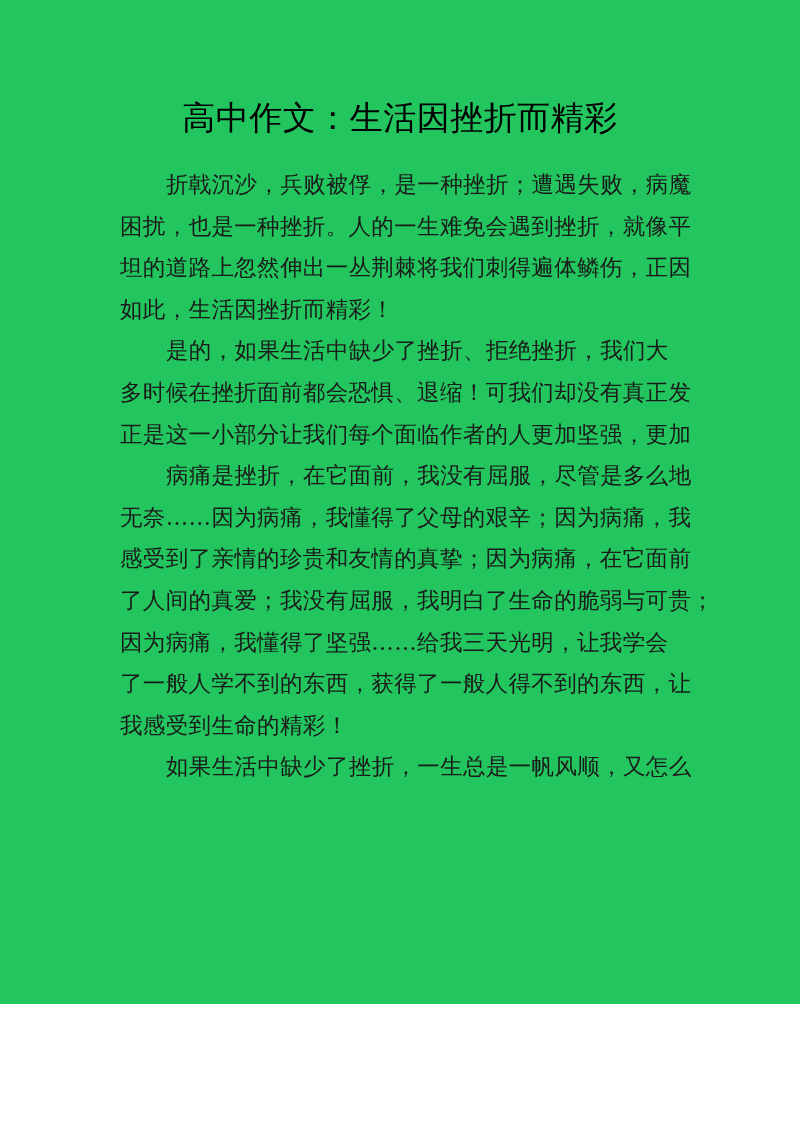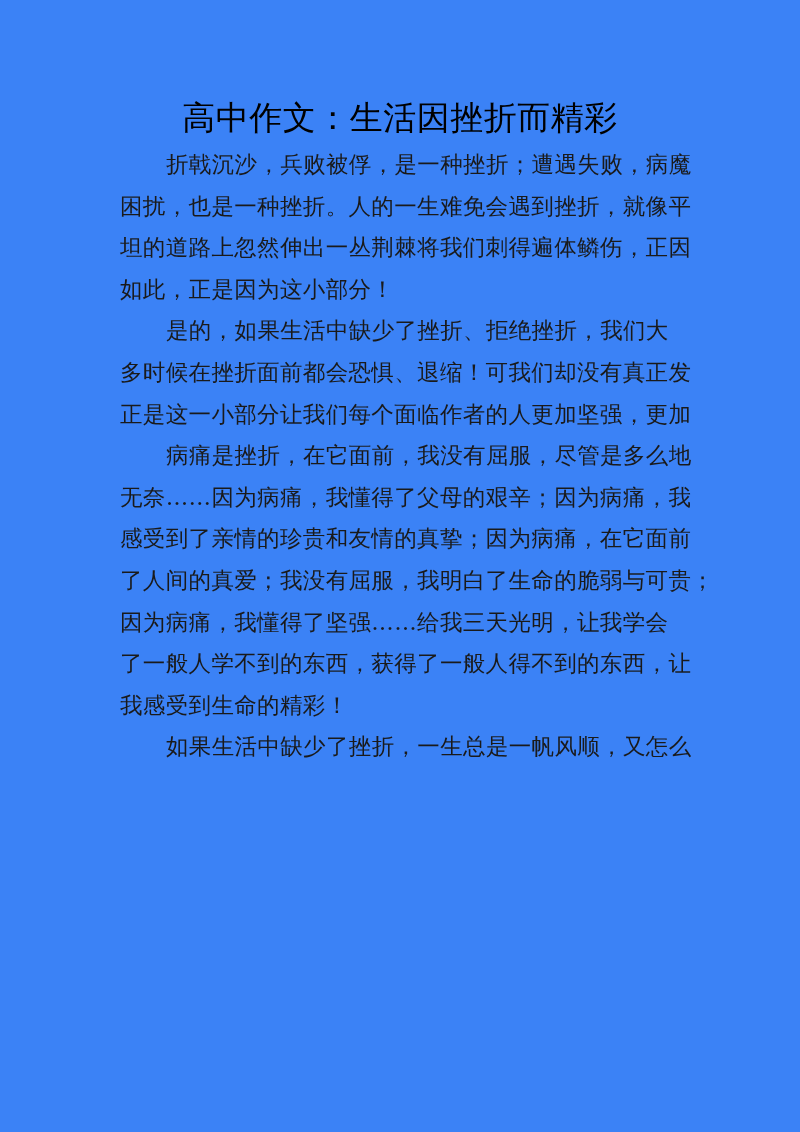--- a/index.html
+++ b/index.html
@@ -13,41 +13,41 @@
       position: relative;
       overflow: hidden;
       font-family: "DejaVu Serif", "Liberation Serif", serif;
       color: #111111;
     }
     .page {
       position: absolute;
       left: 0;
       top: 0;
       width: 800px;
-      height: 1132px;
-      background: #3b82f6;
+      height: 1004px;
+      background: #22c55e;
     }
     .title {
       position: absolute;
       top: 96px;
       left: 0;
       width: 800px;
       text-align: center;
       font-family: "DejaVu Sans", "Liberation Sans", sans-serif;
       font-size: 33px;
       line-height: 44px;
       font-weight: normal;
       letter-spacing: 0.5px;
       color: #000000;
       margin: 0;
     }
     .body-text {
       position: absolute;
       left: 120px;
-      top: 144px;
+      top: 164px;
       width: 540px;
     }
     .line {
       display: block;
       height: 41.6px;
       line-height: 41.6px;
       font-size: 22.5px;
       white-space: nowrap;
       letter-spacing: 0.35px;
       color: #1a1a1a;
@@ -61,21 +61,21 @@
 
 <div class="page">
   <h1 class="title">高中作文：生活因挫折而精彩</h1>
 
   <div class="body-text">
 
     <div>
       <span class="line indent">折戟沉沙，兵败被俘，是一种挫折；遭遇失败，病魔</span>
       <span class="line">困扰，也是一种挫折。人的一生难免会遇到挫折，就像平</span>
       <span class="line">坦的道路上忽然伸出一丛荆棘将我们刺得遍体鳞伤，正因</span>
-      <span class="line">如此，正是因为这小部分！</span>
+      <span class="line">如此，生活因挫折而精彩！</span>
     </div>
 
     <div>
       <span class="line indent">是的，如果生活中缺少了挫折、拒绝挫折，我们大</span>
       <span class="line">多时候在挫折面前都会恐惧、退缩！可我们却没有真正发</span>
       <span class="line">正是这一小部分让我们每个面临作者的人更加坚强，更加</span>
     </div>
 
 
     <div>

